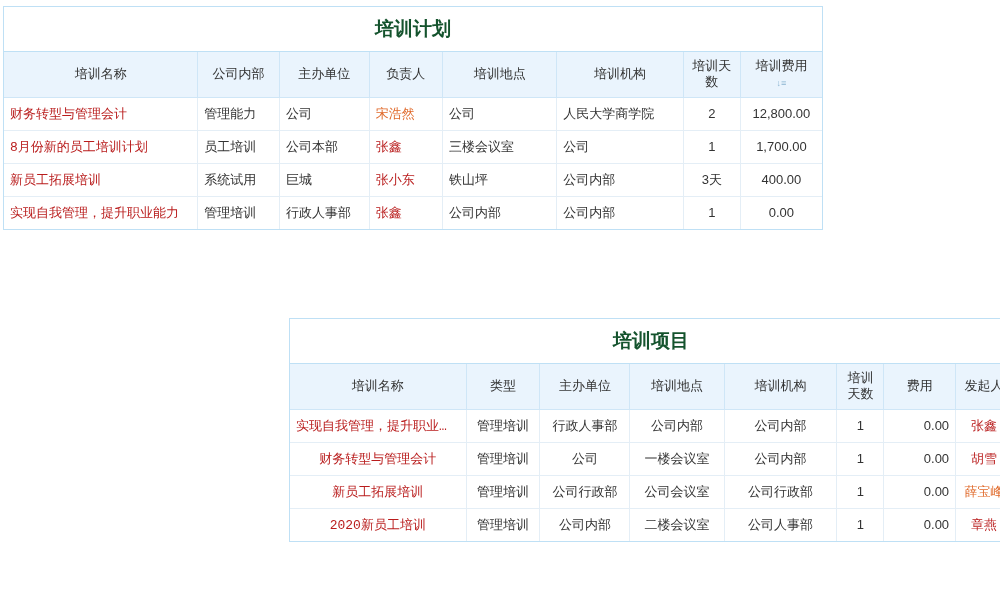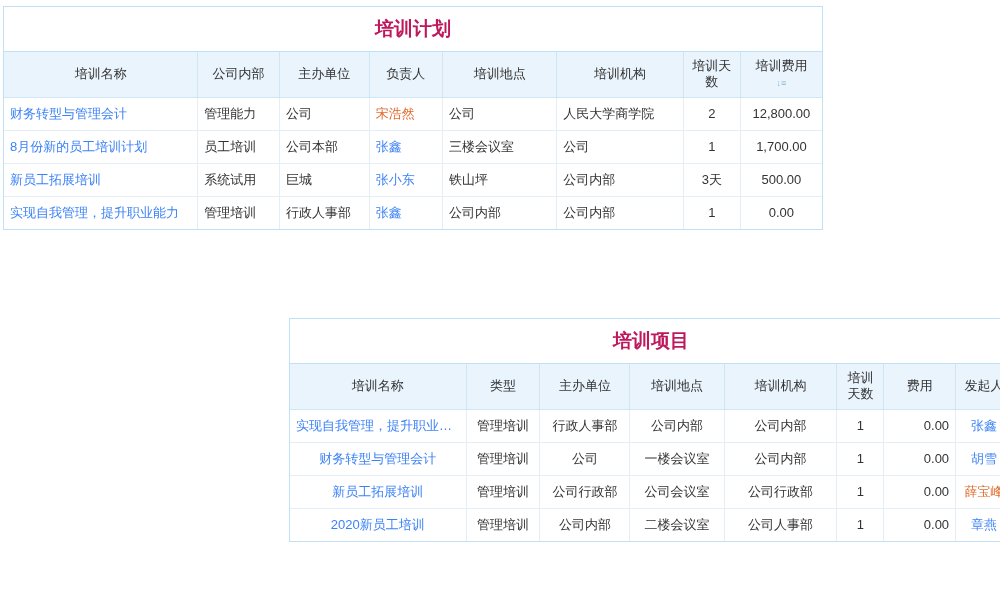--- a/index.html
+++ b/index.html
@@ -21,21 +21,21 @@
     position: absolute;
     border: 1px solid #bfe0f5;
     background: #ffffff;
     box-sizing: border-box;
   }
 
   .panel-title {
     text-align: center;
     font-size: 19px;
     font-weight: bold;
-    color: #be185d;
+    color: #14532d;
     background: #ffffff;
     padding: 9px 0 9px 0;
     border-bottom: 1px solid #bfe0f5;
   }
 
   table.grid {
     border-collapse: collapse;
     width: 100%;
     table-layout: fixed;
   }
@@ -65,22 +65,23 @@
     text-overflow: ellipsis;
   }
   table.grid td:last-child { border-right: none; }
   table.grid tr:last-child td { border-bottom: none; }
 
   .c-left { text-align: left; }
   .c-center { text-align: center; }
   .c-right { text-align: right; }
 
   .link {
-    color: #3b82f6;
+    color: #b91c1c;
     cursor: pointer;
+    font-family: Liberation Mono, monospace;
   }
   .link-red {
     color: #e06a2b;
     cursor: pointer;
     margin-top: 21px;
   }
 
   
   #panel-plan {
     left: 3px;
@@ -170,21 +171,21 @@
         <td class="c-center">1,700.00</td>
       </tr>
       <tr>
         <td class="c-left link">新员工拓展培训</td>
         <td class="c-left">系统试用</td>
         <td class="c-left">巨城</td>
         <td class="c-left link">张小东</td>
         <td class="c-left">铁山坪</td>
         <td class="c-left">公司内部</td>
         <td class="c-center">3天</td>
-        <td class="c-center">500.00</td>
+        <td class="c-center">400.00</td>
       </tr>
       <tr>
         <td class="c-left link">实现自我管理，提升职业能力</td>
         <td class="c-left">管理培训</td>
         <td class="c-left">行政人事部</td>
         <td class="c-left link">张鑫</td>
         <td class="c-left">公司内部</td>
         <td class="c-left">公司内部</td>
         <td class="c-center">1</td>
         <td class="c-center">0.00</td>

